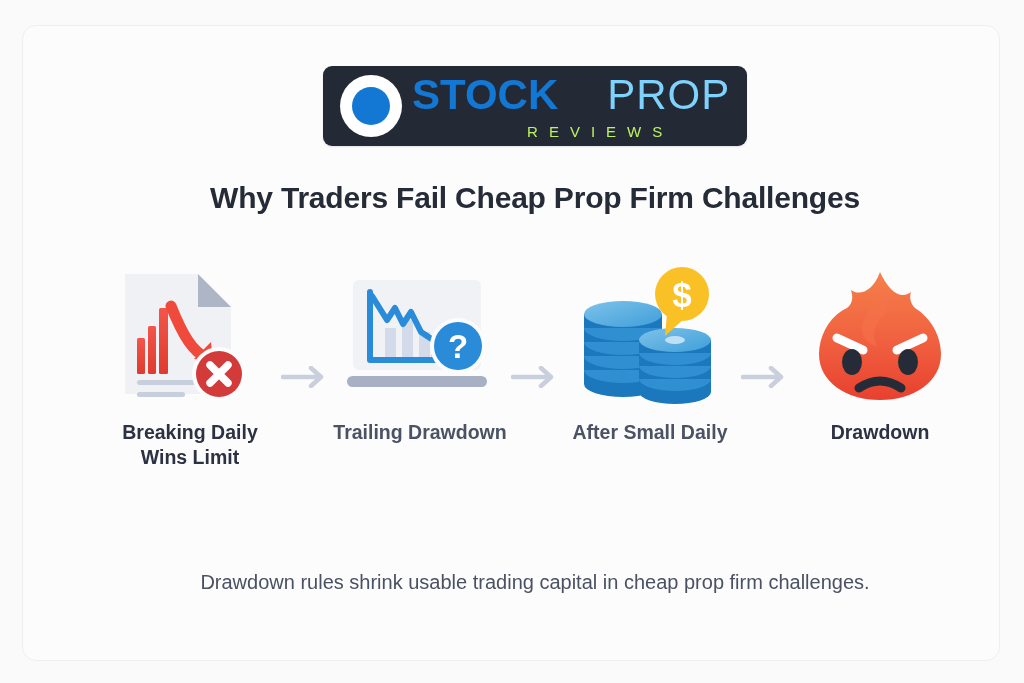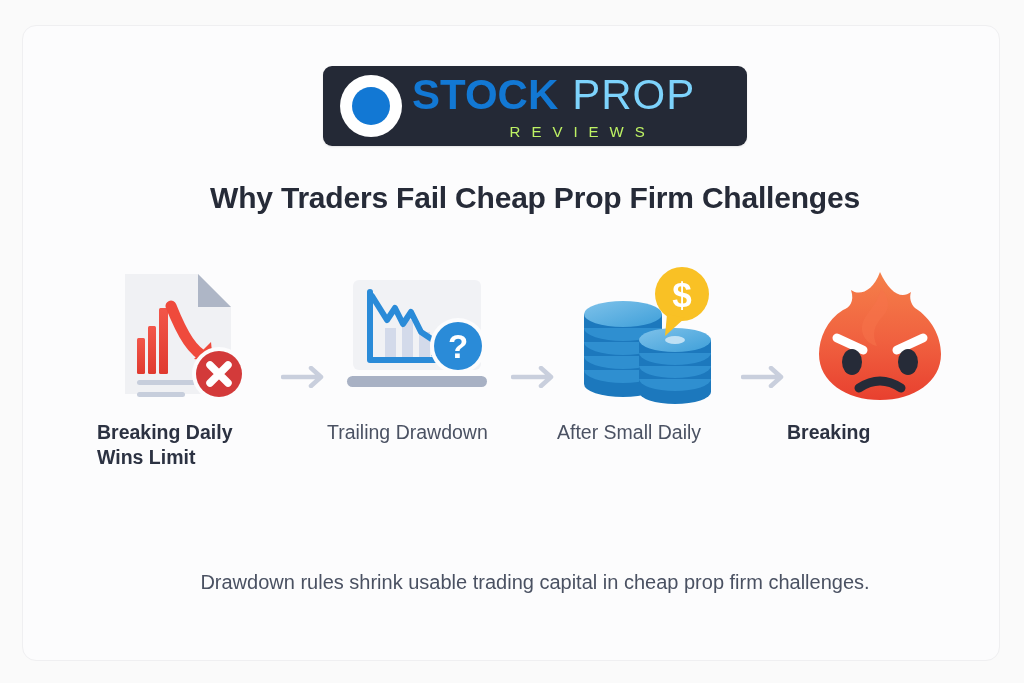--- a/index.html
+++ b/index.html
@@ -64,20 +64,21 @@
     margin-left: 10px;
     display: flex;
     flex-direction: column;
     justify-content: center;
     padding-top: 2px;
   }
   .logo-row {
     display: flex;
     align-items: center;
     line-height: 1;
+    gap: 35px;
   }
   .logo-stock {
     font-size: 42px;
     font-weight: bold;
     color: #1278d4;
     letter-spacing: 0px;
   }
   .logo-prop {
     font-size: 42px;
     font-weight: normal;
@@ -124,41 +125,41 @@
     align-items: center;
     flex: none;
   }
   .icon-box {
     width: 150px;
     height: 140px;
     position: relative;
   }
   .step-label {
     margin-top: 14px;
-    text-align: left;
+    text-align: center;
     line-height: 1.28;
     width: 186px;
   }
   .label-top {
     display: block;
     font-size: 19.5px;
     font-weight: bold;
     color: #2c3242;
   }
   .label-bottom {
     display: block;
     font-size: 19.5px;
     color: #3b4253;
   }
   .label-bottom.bold {
     font-weight: bold;
     color: #2c3242;
   }
   .label-bottom.light {
-    font-weight: normal;
+    font-weight: bold;
     color: #4b5263;
   }
 
   
   .arrow {
     flex: none;
     width: 56px;
     height: 140px;
     display: flex;
     align-items: center;
@@ -353,21 +354,21 @@
             <path d="M32 72 L58 84" stroke="#ffffff" stroke-width="9" stroke-linecap="round"></path>
             <path d="M118 72 L92 84" stroke="#ffffff" stroke-width="9" stroke-linecap="round"></path>
 
             <ellipse cx="47" cy="96" rx="10" ry="13" fill="#262b38"></ellipse>
             <ellipse cx="103" cy="96" rx="10" ry="13" fill="#262b38"></ellipse>
 
             <path d="M54 122 Q75 108, 96 122" stroke="#262b38" stroke-width="9" fill="none" stroke-linecap="round"></path>
           </svg>
         </div>
         <div class="step-label">
-          <span class="label-bottom bold">Breaking</span>
+          <span class="label-bottom bold">Drawdown</span>
         </div>
       </div>
 
     </div>
 
     <div class="footer">Drawdown rules shrink usable trading capital in cheap prop firm challenges.</div>
 
   </div>
 </div>
 

